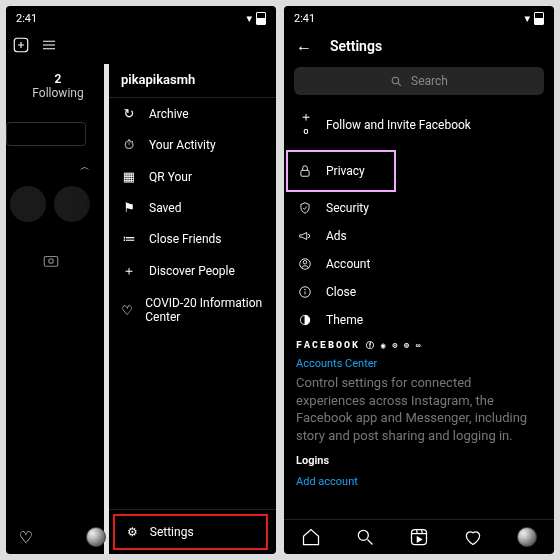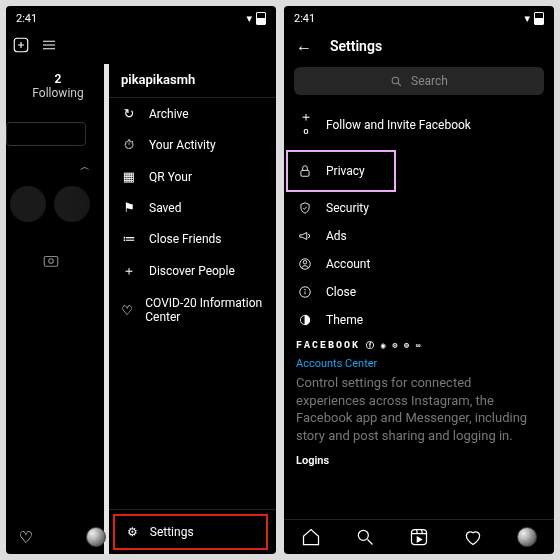--- a/index.html
+++ b/index.html
@@ -305,20 +305,21 @@
 
   <div class="facebook-footer">
     <div class="fb-brand">
       <span>FACEBOOK</span>
       <span class="dots">ⓕ ◉ ⊙ ⊚ ∞</span>
     </div>
   </div>
   <div class="link-blue">Accounts Center</div>
   <div class="desc">Control settings for connected experiences across Instagram, the Facebook app and Messenger, including story and post sharing and logging in.</div>
   <div class="sect-title">Logins</div>
+  <div class="link-blue">Add account</div>
 
   <div class="bottom-nav2">
     <span class="nav-icon">
       <svg width="20" height="20" viewBox="0 0 24 24" class="svg-white">
           <path d="M3 11l9-8 9 8v10H3z"></path>
         </svg>
     </span>
     <span class="nav-icon">
       <svg width="20" height="20" viewBox="0 0 24 24" class="svg-white">
           <circle cx="10" cy="10" r="6"></circle>

